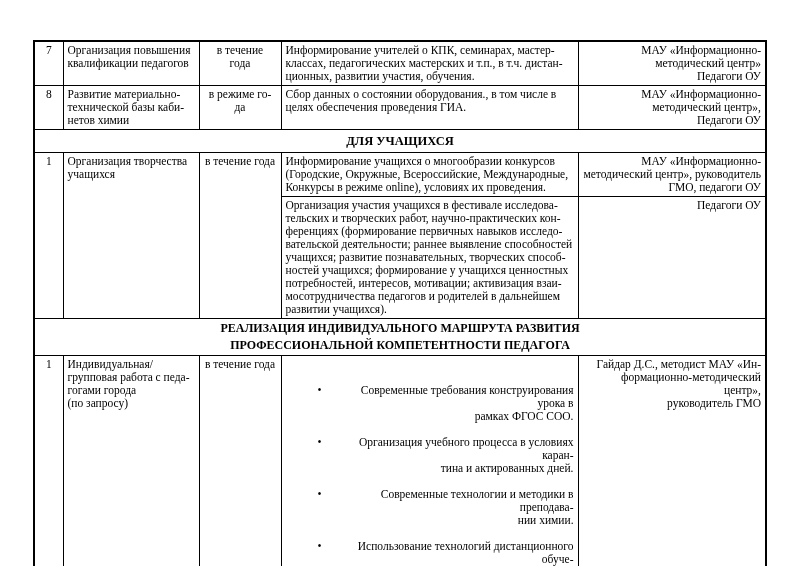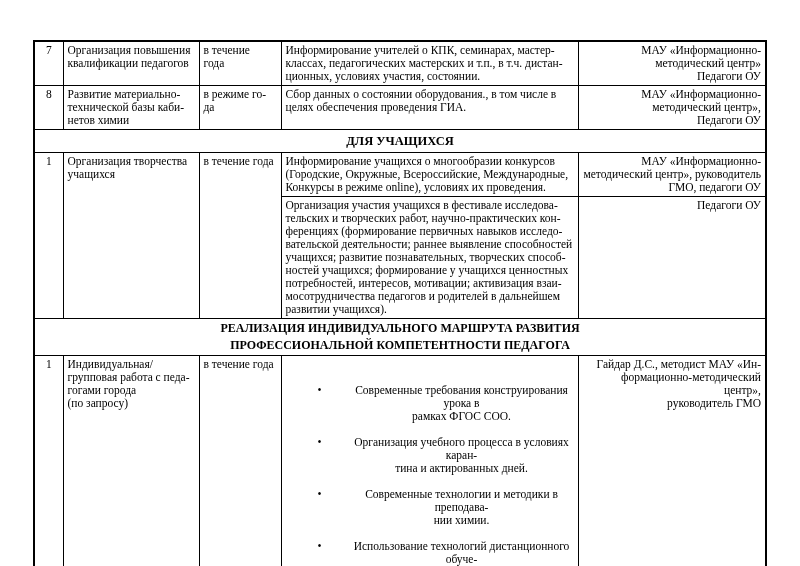--- a/index.html
+++ b/index.html
@@ -32,20 +32,21 @@
     overflow: hidden;
   }
   .cell-no {
     text-align: center;
   }
   .cell-activity {
     text-align: left;
     white-space: pre-line;
   }
   .cell-timing {
+    text-align: center;
     white-space: pre-line;
   }
   .cell-content {
     text-align: left;
     white-space: pre-line;
   }
   .cell-responsible {
     text-align: right;
     white-space: pre-line;
   }
@@ -75,21 +76,21 @@
   }
   .bullet-glyph {
     flex: none;
     width: 32px;
     text-align: left;
     padding-left: 6px;
   }
   .bullet-text {
     flex: 1;
     white-space: pre-line;
-    text-align: center;
+    text-align: right;
   }
 </style>
 </head>
 <body>
 
 <table class="doc-table">
   <colgroup>
     <col style="width:29px">
     <col style="width:136px">
     <col style="width:82px">
@@ -99,21 +100,21 @@
 
   <tbody>
       <tr>
     <td class="cell-no">7</td>
     <td class="cell-activity">Организация повышения
 квалификации педагогов</td>
     <td class="cell-timing">в течение
 года</td>
     <td class="cell-content">Информирование учителей о КПК, семинарах, мастер-
 классах, педагогических мастерских и т.п., в т.ч. дистан-
-ционных, условиях участия, состоянии.</td>
+ционных, развитии участия, обучения.</td>
     <td class="cell-responsible">МАУ «Информационно-
 методический центр»
 Педагоги ОУ</td>
   </tr>
 
   <tr>
     <td class="cell-no">8</td>
     <td class="cell-activity">Развитие материально-
 технической базы каби-
 нетов химии</td>

